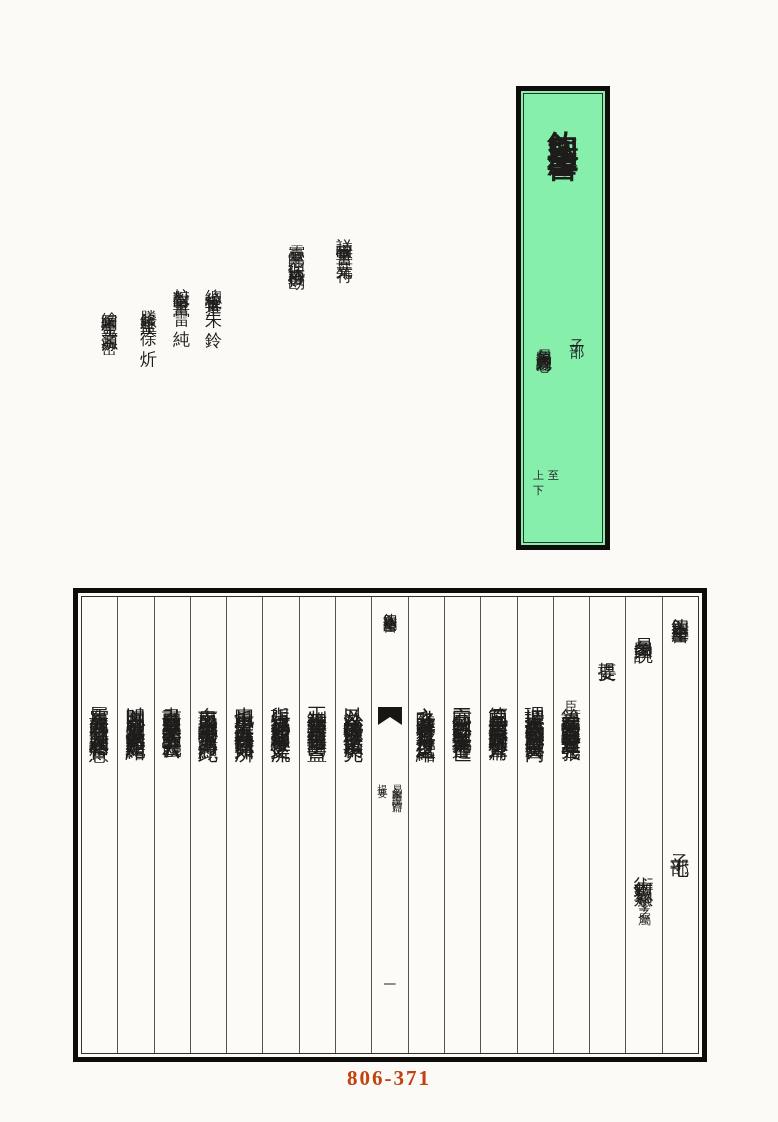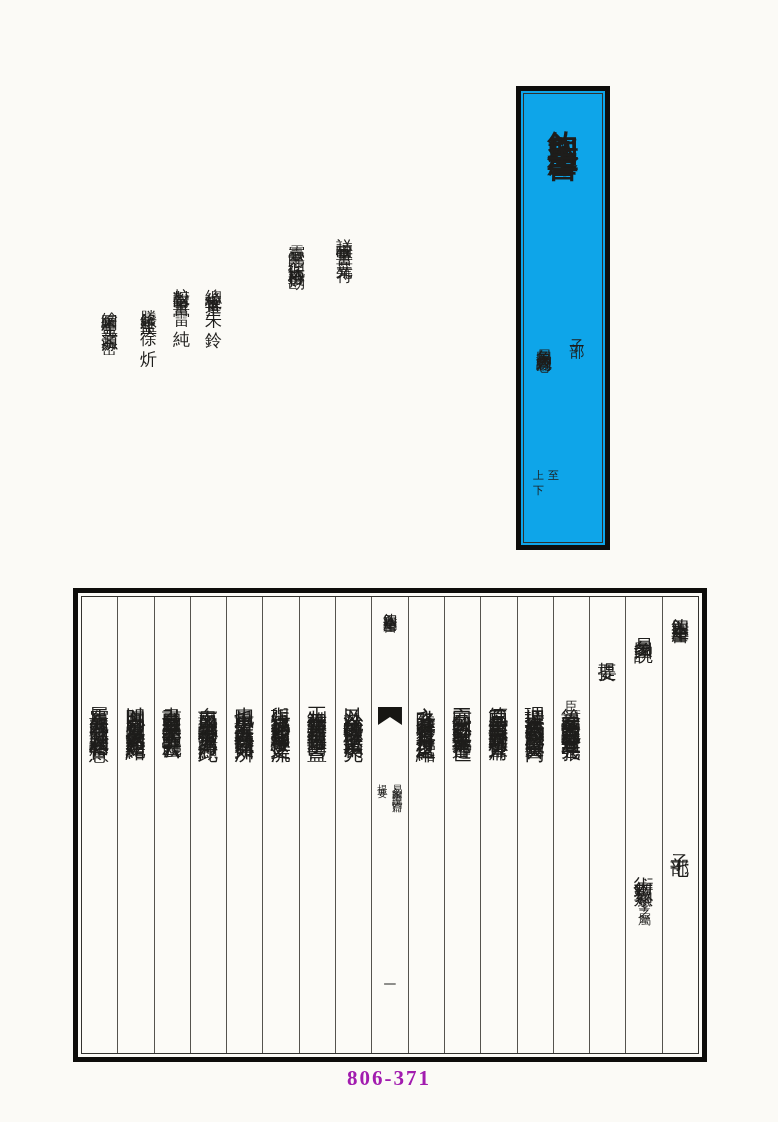--- a/index.html
+++ b/index.html
@@ -6,21 +6,21 @@
   body{
     width:778px;height:1122px;position:relative;overflow:hidden;
     background:#fbfaf6;color:#1e1d1b;
     font-family:"DejaVu Serif", serif;
   }
   .v{writing-mode:vertical-rl;text-orientation:upright;line-height:1;white-space:nowrap;}
 
   
   .title-box{
     position:absolute;left:516px;top:86px;width:94px;height:464px;
-    border:5px solid #0e0d0b;background:#0ea5e9;box-sizing:border-box;
+    border:5px solid #0e0d0b;background:#86efac;box-sizing:border-box;
   }
   .title-box-inner{position:absolute;inset:2px;border:1px solid #30302c;}
   .main-title{
     position:absolute;top:16px;left:50%;transform:translateX(-50%);
     font-size:31px;letter-spacing:3.5px;font-weight:700;
   }
   .box-category{position:absolute;top:236px;left:48px;font-size:15px;letter-spacing:4px;}
   .box-book-title{position:absolute;top:245px;left:15px;font-size:16px;letter-spacing:1.5px;}
   .box-volume{position:absolute;top:378px;left:12px;font-size:11px;letter-spacing:4px;line-height:1.35;}
   .box-volume span{display:block;}
@@ -70,21 +70,21 @@
     writing-mode:vertical-rl;text-orientation:upright;
     font-size:10.5px;letter-spacing:3.5px;line-height:1.4;
   }
   .fold-small span{display:block;}
   .fold-page{top:380px;font-size:13px;}
 
   
   .folio{
     position:absolute;top:1066px;left:0;width:100%;text-align:center;
     font-family:"Liberation Serif","DejaVu Serif",serif;
-    font-size:21px;font-weight:600;letter-spacing:2px;color:#a21caf;
+    font-size:21px;font-weight:600;letter-spacing:2px;color:#c2410c;
   }
 </style>
 </head>
 <body>
 
 <div class="page">
 
   <div class="title-box">
     <div class="title-box-inner"></div>
     <div class="main-title v">欽定四庫全書</div>

